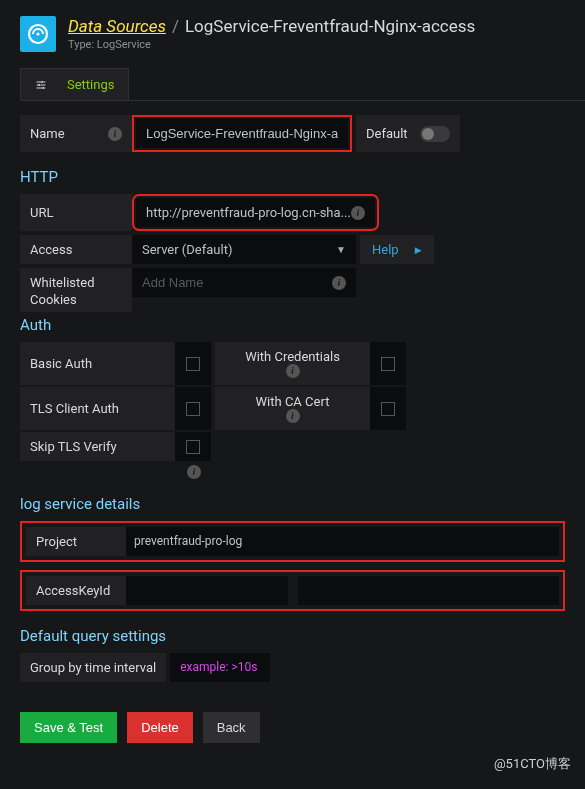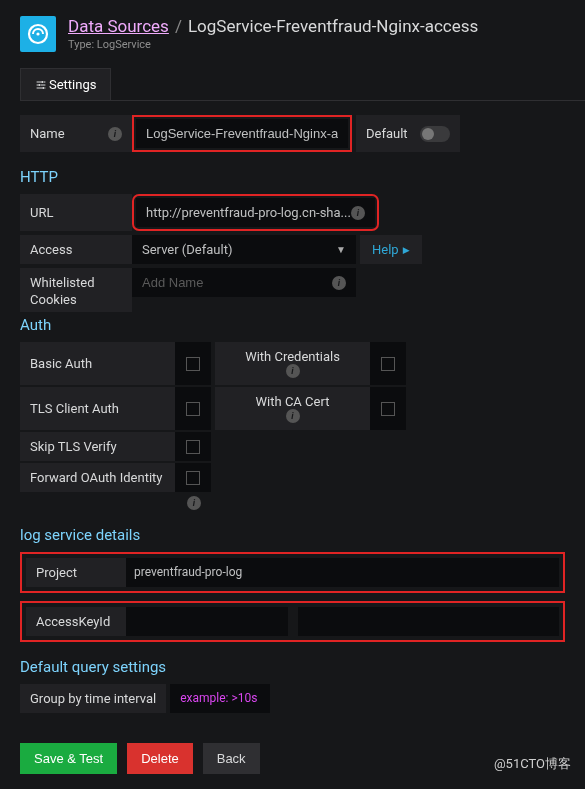--- a/index.html
+++ b/index.html
@@ -21,37 +21,37 @@
   }
   .logo {
     width: 36px; height: 36px;
     background: #1db0e6;
     display: flex; align-items: center; justify-content: center;
     border-radius: 2px;
   }
   .logo svg { width: 24px; height: 24px; }
   .header-titles { display: flex; flex-direction: column; }
   .breadcrumb { font-size: 17px; color: #d8d9da; display: flex; align-items: baseline; gap: 6px; }
-  .breadcrumb a { color: #f0abfc; text-decoration: underline; }
+  .breadcrumb a { color: #fde047; text-decoration: underline; font-style: italic; }
   .breadcrumb .sep { color: #888; }
   .subtitle { font-size: 11px; color: #8e8e8e; margin-top: 2px; }
 
   .tabs {
     margin: 6px 0 0 20px;
     border-bottom: 1px solid #2f2f32;
     display: flex;
   }
   .tab {
     background: #212124;
     border: 1px solid #2f2f32;
     border-bottom: none;
     padding: 8px 14px;
     font-size: 13px;
-    color: #ffffff;
-    display: flex; align-items: center; gap: 2px;
+    color: #84cc16;
+    display: flex; align-items: center; gap: 20px;
     cursor: pointer;
   }
   .tab svg { width: 12px; height: 12px; }
 
   .form-area { padding: 14px 20px 0 20px; }
   .row { display: flex; align-items: stretch; margin-bottom: 4px; }
   .label {
     background: #212124;
     color: #d8d9da;
     font-size: 13px;
@@ -111,21 +111,21 @@
     background: #0b0c0e; color: #bfc0c1;
     padding: 7px 10px; font-size: 13px;
     flex: 1; display: flex; justify-content: space-between; align-items: center;
     cursor: pointer;
   }
   .caret { color: #aaa; font-size: 10px; }
   .help-btn {
     background: #212124; color: #2fa7d6;
     padding: 7px 12px; font-size: 13px;
     margin-left: 4px;
-    display: flex; align-items: center; gap: 4px;
+    display: flex; align-items: center; gap: 16px;
     cursor: pointer;
   }
   .help-btn .tri { color: #2fa7d6; font-size: 9px; }
 
   .red-box {
     border: 2px solid #e02424;
     padding: 2px;
   }
 
   .auth-grid .row { margin-bottom: 2px; }
@@ -324,28 +324,20 @@
         </div>
     </div>
     <div class="row">
       <div class="label">
           <span>Skip TLS Verify</span>
         </div>
       <div class="checkbox-cell">
           <div class="checkbox"></div>
         </div>
     </div>
-    <div class="row">
-      <div class="label">
-          <span>Forward OAuth Identity</span>
-        </div>
-      <div class="checkbox-cell">
-          <div class="checkbox"></div>
-        </div>
-    </div>
     <div class="auth-info-row">
       <span class="info-icon">i</span>
     </div>
   </div>
 
   <div class="section-title">log service details</div>
 
   <div class="log-service-row red">
     <div class="half-pair">
       <div class="half-label">Project</div>

